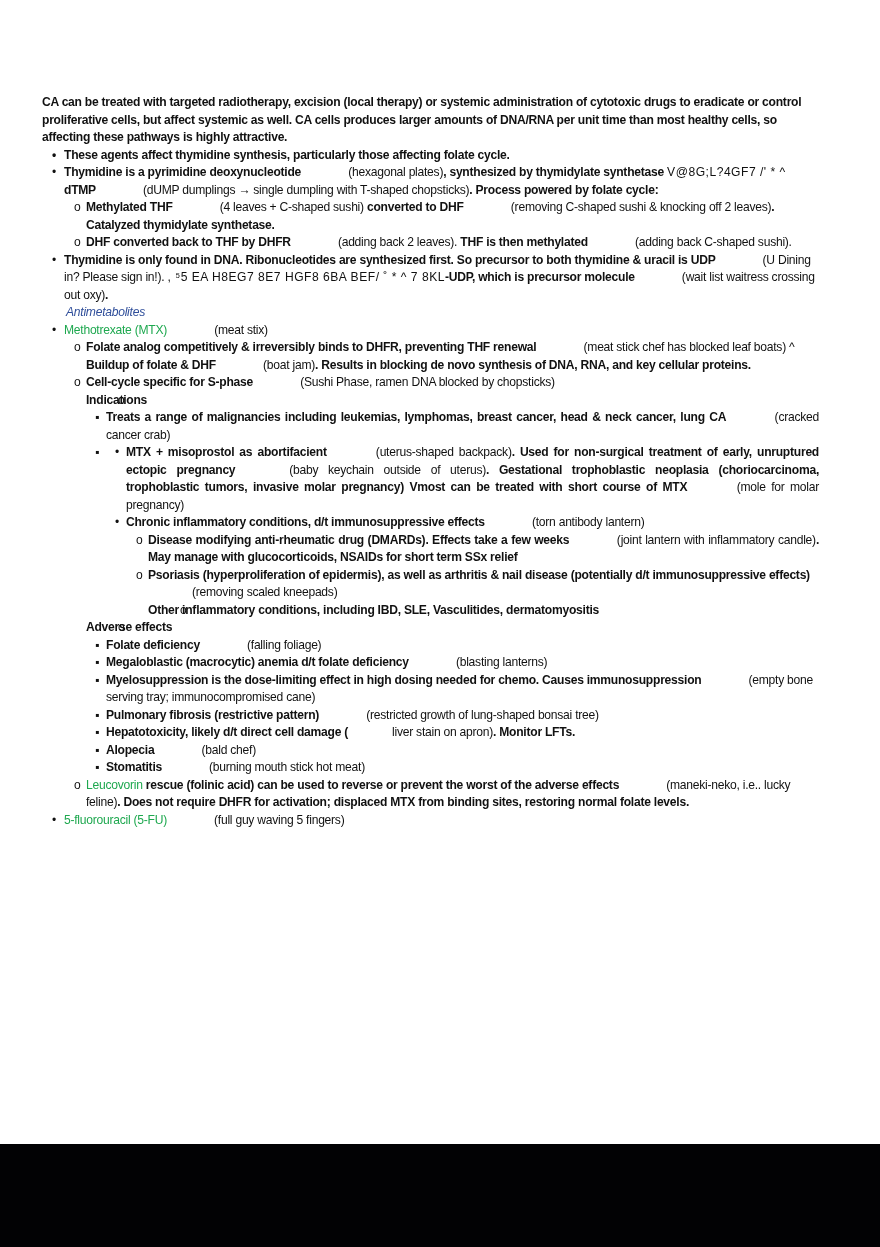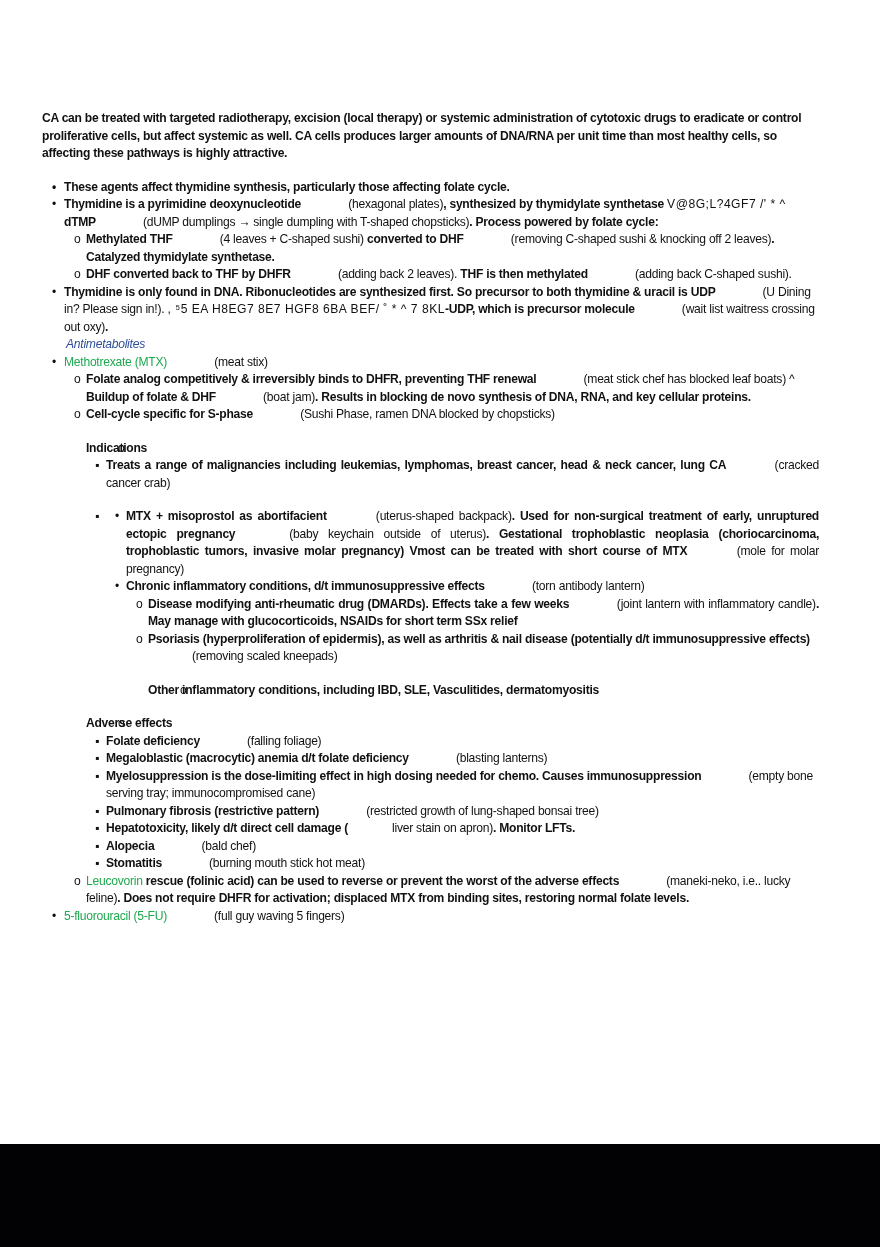--- a/index.html
+++ b/index.html
@@ -2,21 +2,21 @@
 <html><head>
 <meta charset="utf-8">
 <style>
   html, body { margin:0; padding:0; }
   body { width:880px; height:1247px; background:#ffffff; position:relative; overflow:hidden;
          font-family:"Liberation Sans", sans-serif; color:#111; }
   .page { position:absolute; left:0; top:0; width:880px; height:1144px; background:#fff; }
   .footer-band { position:absolute; left:0; top:1144px; width:880px; height:103px; background:#020204; }
   .content { position:absolute; left:42px; top:94px; width:777px; font-size:12.1px; line-height:17.5px; letter-spacing:-0.25px; }
   .p { text-align:left; }
-  .b { font-weight:bold;margin-top:16px; }
+  .b { font-weight:bold; }
   .n { font-weight:normal;padding-left:44px; }
   .green { color:#1ea84f; font-weight:normal; }
   .section { color:#2f4e9a; font-style:italic;margin-left:24px; }
   .garble { font-weight:normal; letter-spacing:0.5px; }
   .row { position:relative; }
   .l1 { padding-left:22px; }
   .l2 { padding-left:44px; }
   .l3 { padding-left:64px; }
   .l4 { padding-left:84px; }
   .l5 { padding-left:106px; }

